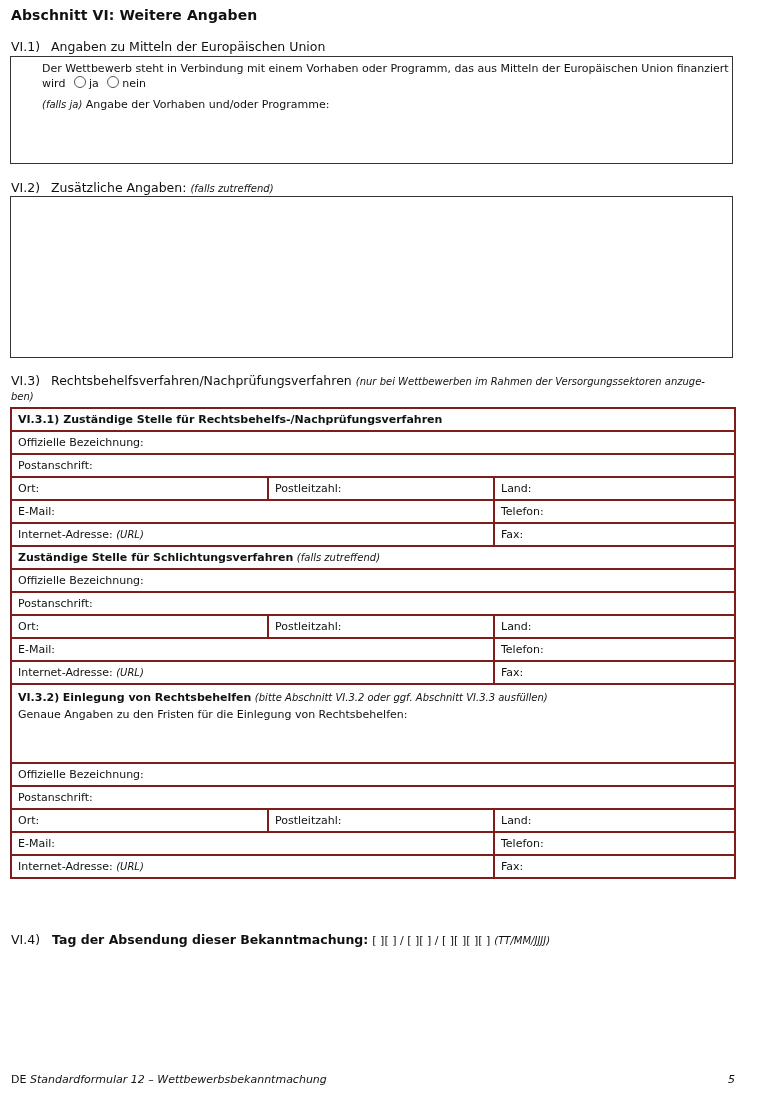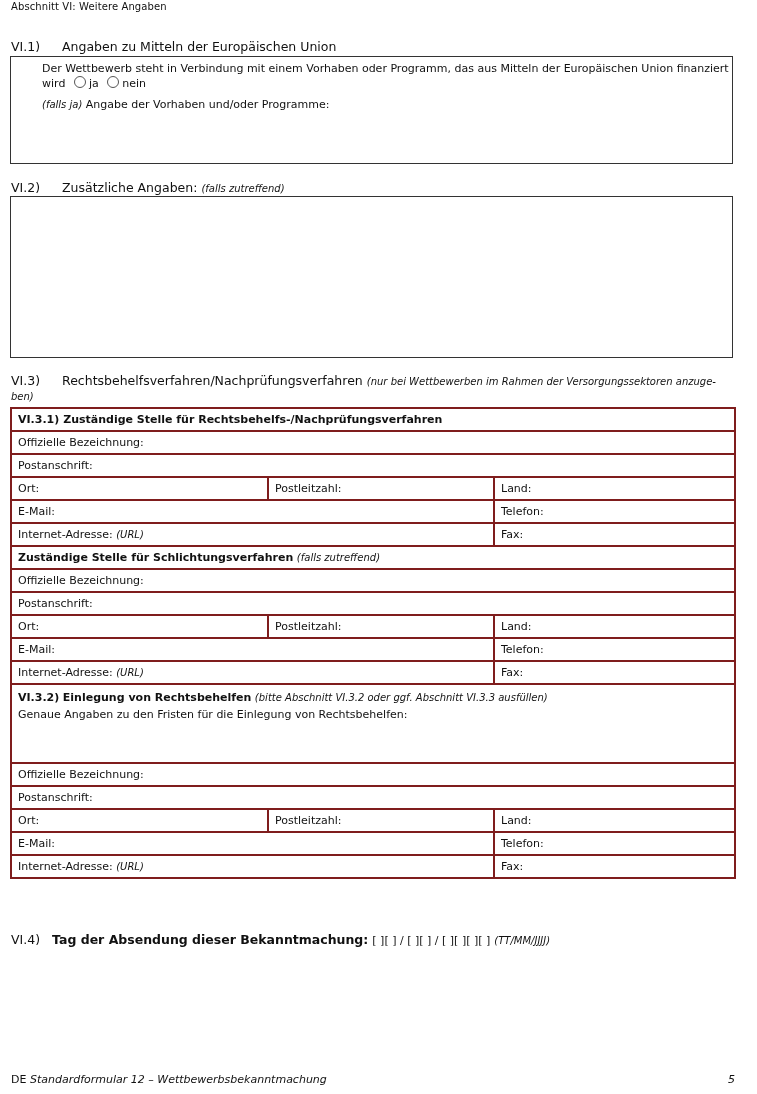--- a/index.html
+++ b/index.html
@@ -1,21 +1,21 @@
 <!DOCTYPE html>
 <html><head>
 <meta charset="utf-8">
 <style>
   html, body { margin:0; padding:0; background:#ffffff; }
   body { width:757px; height:1094px; position:relative; overflow:hidden;
          font-family:"DejaVu Sans", sans-serif; color:#111; }
   .abs { position:absolute; }
-  .h1 { left:11px; top:1px; font-size:10px; font-weight:normal; letter-spacing:0.1px; }
+  .h1 { left:11px; top:7px; font-size:14px; font-weight:bold; letter-spacing:0.1px; }
   .h2 { font-size:12.5px; }
-  .h2 .num { margin-right:22px; }
+  .h2 .num { margin-right:11px; }
   .it { font-style:italic; font-size:10px; }
   .box { position:absolute; left:10px; width:723px; border:1px solid #333; box-sizing:border-box; }
   .txt { font-size:11px;margin-left:24px; }
   .radio { display:inline-block; width:10px; height:10px; border:1px solid #555; border-radius:50%;
            vertical-align:-1px; margin:0 3px 0 5px; background:#fff; }
   table.grid { position:absolute; left:10px; top:407px; width:724px; border-collapse:collapse;
                font-size:11px; table-layout:fixed; }
   table.grid td { border:2px solid #7f1d1d; padding:0 6px; height:23px; box-sizing:border-box;
                   vertical-align:middle; white-space:nowrap; overflow:hidden; }
   table.grid td.bold { font-weight:bold; }

